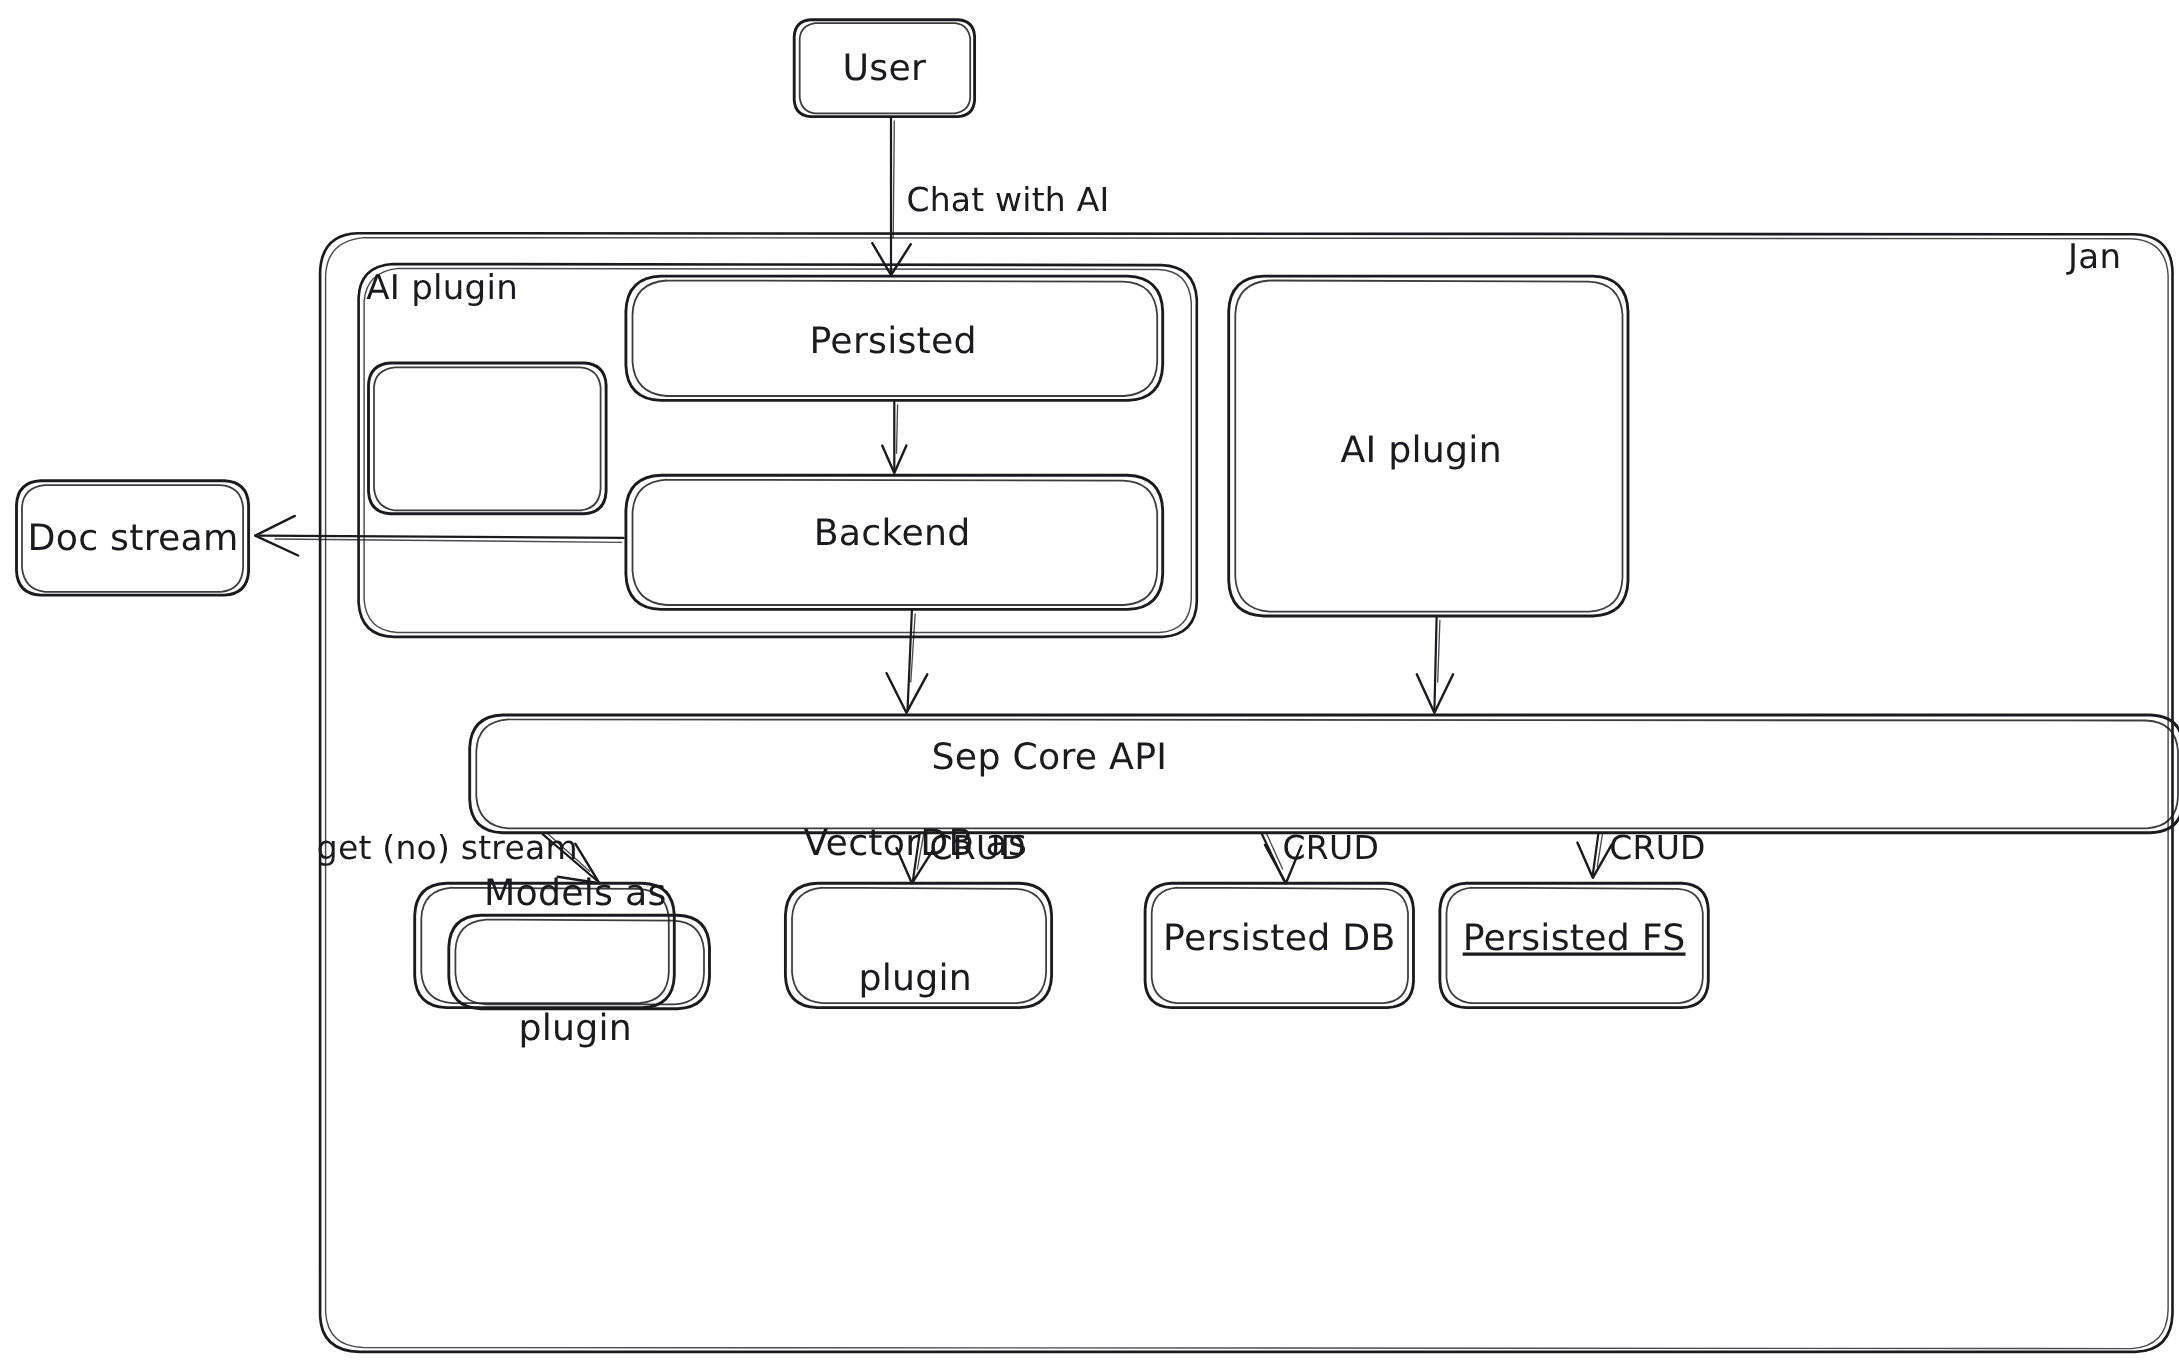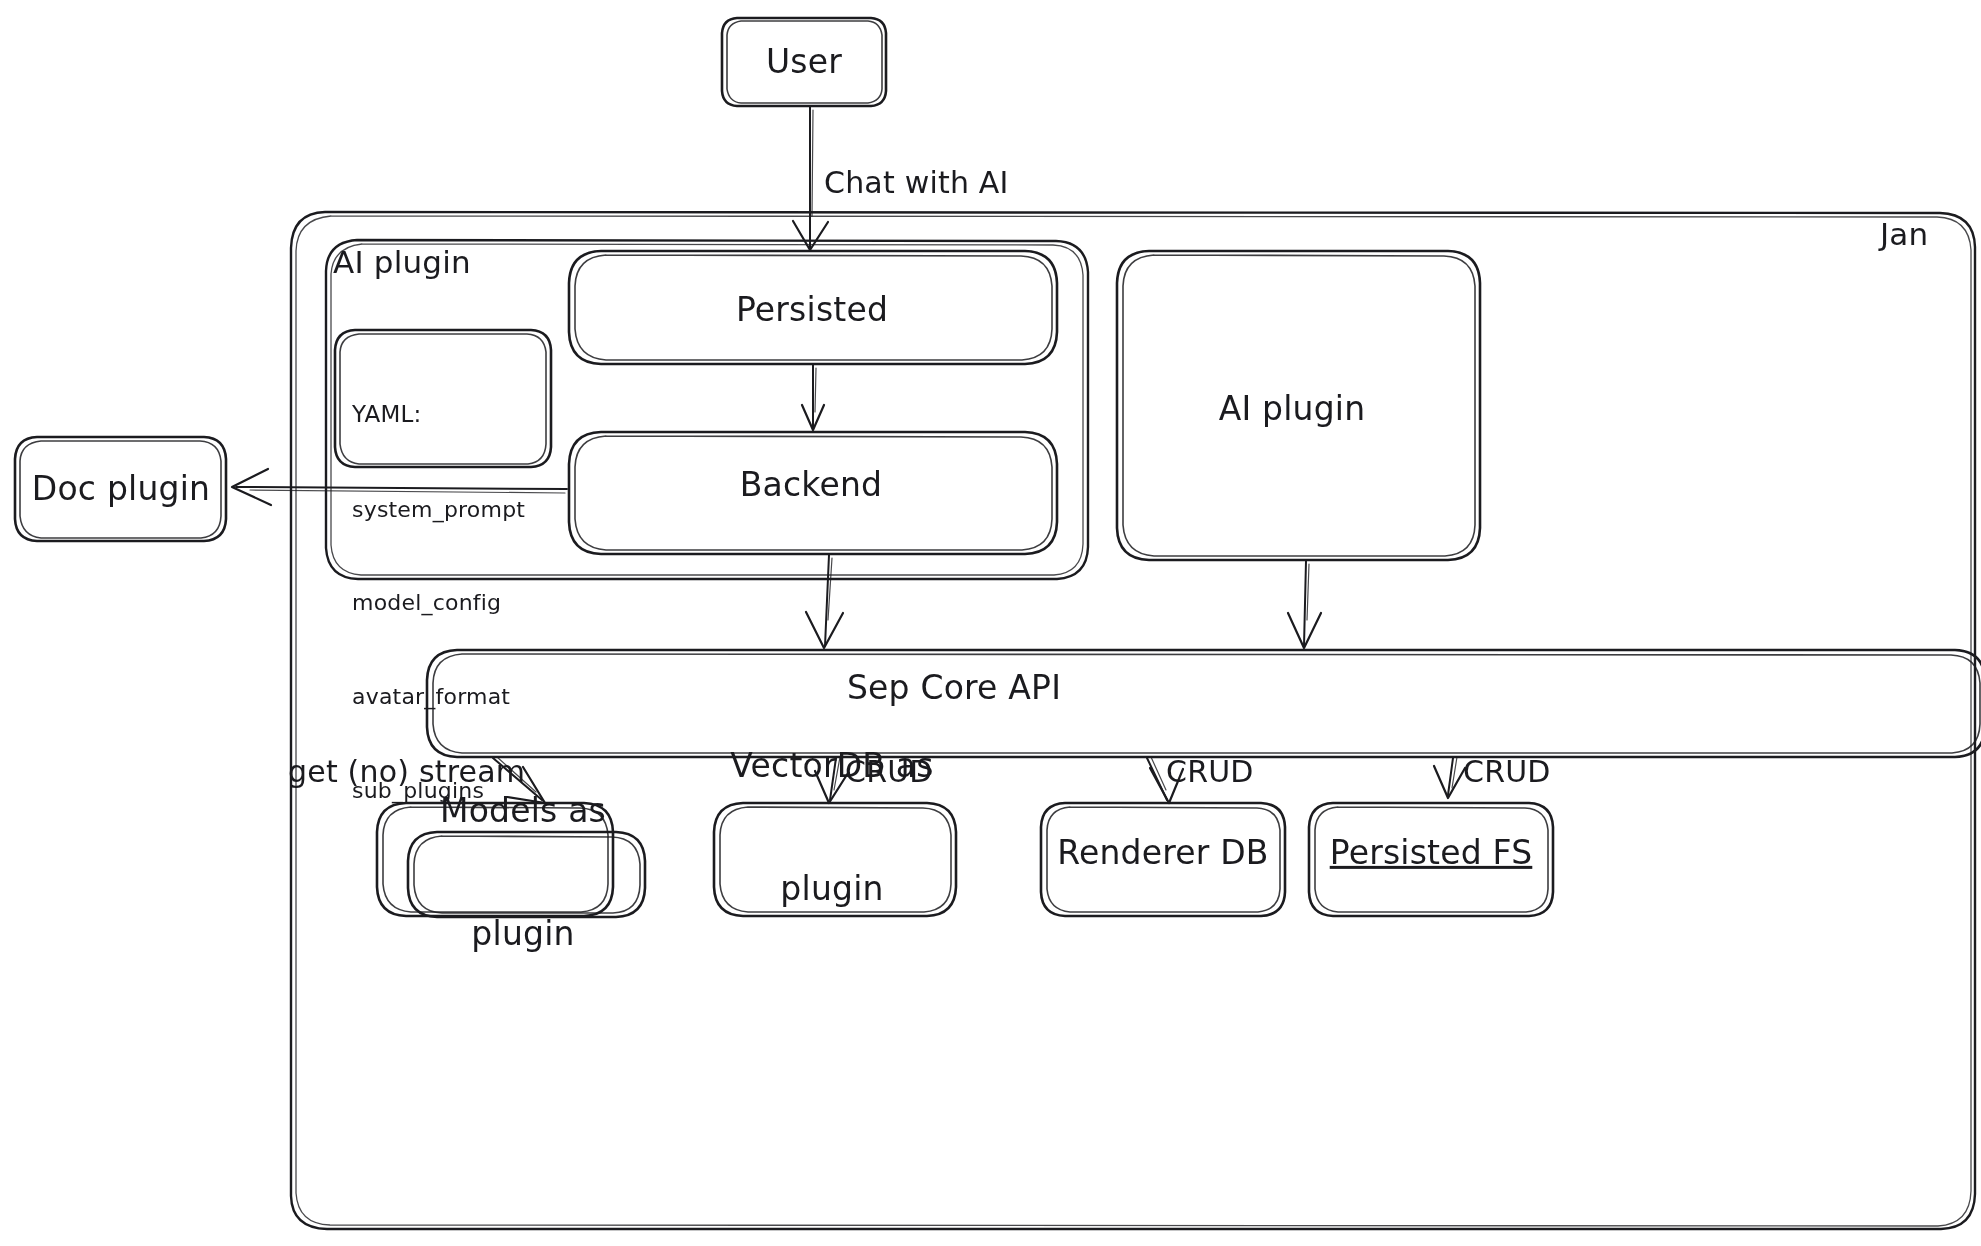--- a/index.html
+++ b/index.html
@@ -201,53 +201,46 @@
   </svg>
 
   <div class="dtext node-label" style="left:804px; top:62px;">User</div>
 
   <div class="dtext node-label" style="left:812px; top:310px;">Persisted</div>
 
   <div class="dtext node-label" style="left:811px; top:485px;">Backend</div>
 
   <div class="dtext node-label" style="left:1292px; top:409px;">AI plugin</div>
 
-  <div class="dtext node-label" style="left:121px; top:489px;">Doc plugin</div>
+  <div class="dtext node-label" style="left:121px; top:489px;">Doc stream</div>
 
   <div class="dtext node-label" style="left:954px; top:688px;">Sep Core API</div>
 
   <div class="dtext node-label two-line" style="left:523px; top:873px;">
     <div>Models as</div>
     <div>plugin</div>
   </div>
 
   <div class="dtext node-label two-line" style="left:832px; top:828px;">
     <div>VectorDB as</div>
     <div>plugin</div>
   </div>
 
-  <div class="dtext node-label" style="left:1163px; top:853px;">Renderer DB</div>
+  <div class="dtext node-label" style="left:1163px; top:853px;">Persisted DB</div>
 
   <div class="dtext node-label" style="left:1431px; top:853px;text-decoration:underline;">Persisted FS</div>
 
   <div class="dtext container-label" style="left:1880px; top:215px;">Jan</div>
 
   <div class="dtext container-label" style="left:333px; top:243px;">AI plugin</div>
 
   <div class="dtext edge-label" style="left:824px; top:164px;">Chat with AI</div>
 
   <div class="dtext edge-label" style="left:288px; top:753px;">get (no) stream</div>
 
   <div class="dtext edge-label" style="left:845px; top:753px;">CRUD</div>
 
   <div class="dtext edge-label" style="left:1166px; top:753px;">CRUD</div>
 
   <div class="dtext edge-label" style="left:1463px; top:753px;">CRUD</div>
 
-  <div class="dtext yaml-text" style="left:352px; top:336px;">
-    <div class="yaml-head">YAML:</div>
-    <div>system_prompt</div>
-    <div>model_config</div>
-    <div>avatar_format</div>
-    <div>sub_plugins</div>
-  </div>
 
 </div>
 
 </body></html>

